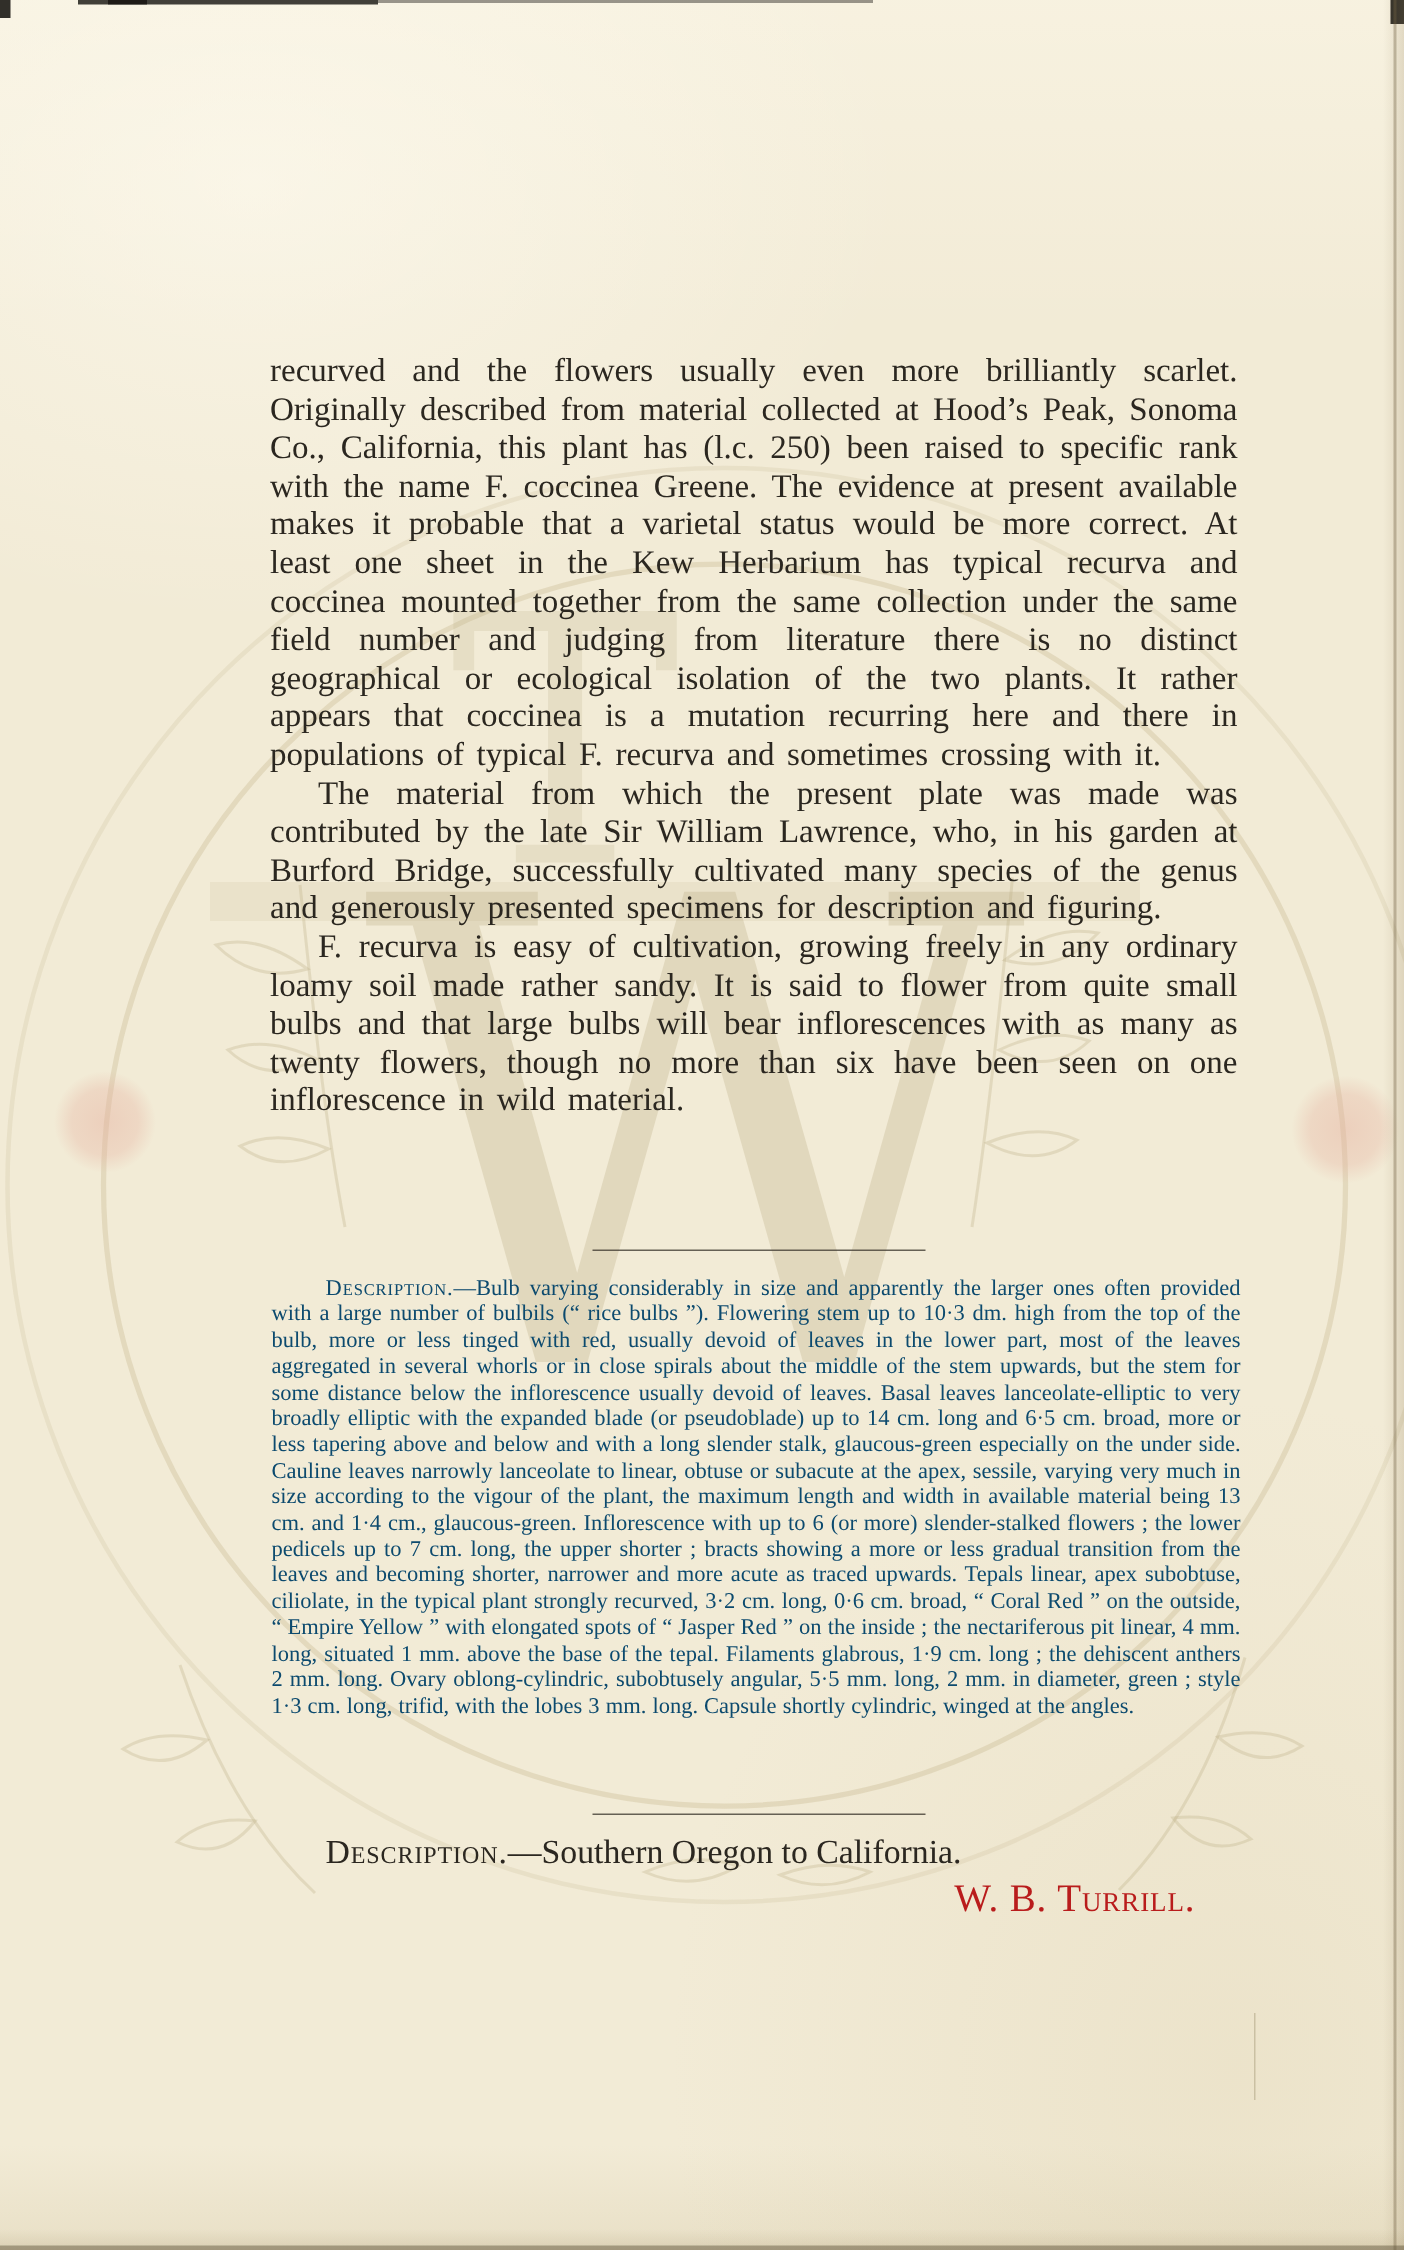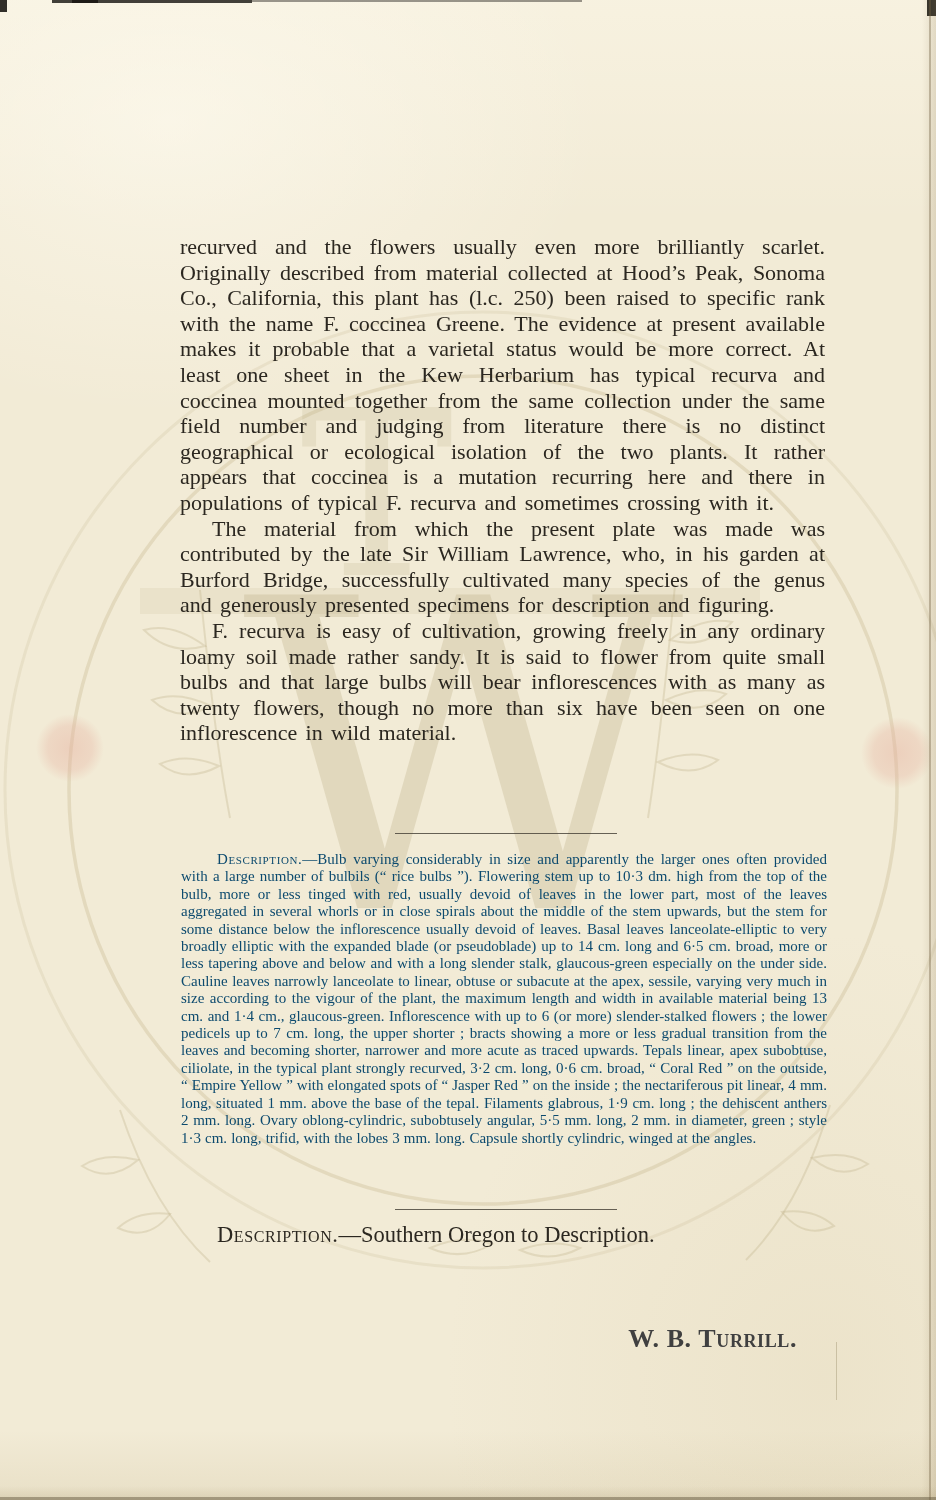--- a/index.html
+++ b/index.html
@@ -26,21 +26,21 @@
   .sc{font-variant:small-caps;letter-spacing:.6px;}
   .rule{height:0;border-top:1.5px solid rgba(62,57,47,.78);width:222px;left:395px;}
   .rule-1{top:833px;}
   .rule-2{top:1209px;}
   .description{
     left:181px;top:851px;width:646px;
     font-size:15px;line-height:17.4px;text-align:justify;text-indent:36px;
     color:#0c4a6e;word-spacing:.02em;
   }
   .distribution{left:217px;top:1222px;font-size:22.5px;color:#2b2720;}
-  .signature{top:1324px;right:139px;font-size:26px;letter-spacing:1px;color:#404040;font-weight:bold;}
+  .signature{top:1251px;right:139px;font-size:26px;letter-spacing:1px;color:#b91c1c;}
   
   .watermark{left:0;top:0;pointer-events:none;}
   
   .edge-top-1{left:52px;top:0;width:200px;height:3px;background:#211f1a;opacity:.85;}
   .edge-top-2{left:252px;top:0;width:330px;height:2px;background:#211f1a;opacity:.45;}
   .corner-tl{left:0;top:0;width:7px;height:12px;background:#1b1914;opacity:.9;}
   .mark-tl{left:72px;top:0;width:26px;height:3px;background:#15130f;opacity:.8;}
   .corner-tr{right:0;top:0;width:9px;height:16px;background:#1b1914;opacity:.9;}
   .edge-right-line{right:5px;top:0;bottom:0;width:2px;background:rgba(110,95,65,.38);}
   .edge-right-shade{right:0;top:0;bottom:0;width:14px;
@@ -98,21 +98,21 @@
     <p class="body-par indent"><span>The material from which the present plate was made was contributed by the late Sir William Lawrence, who, in his garden at Burford Bridge, successfully cultivated many species of the genus and generously presented specimens for description and figuring.</span></p>
     <p class="body-par indent"><span class="it">F. recurva</span><span> is easy of cultivation, growing freely in any ordinary loamy soil made rather sandy.  It is said to flower from quite small bulbs and that large bulbs will bear inflorescences with as many as twenty flowers, though no more than six have been seen on one inflorescence in wild material.</span></p>
   </div>
 
 <div class="abs rule rule-1"></div>
 
 <p class="abs description" style="margin:0"><span class="sc">Description.</span><span>—</span><span class="it">Bulb</span><span> varying considerably in size and apparently the larger ones often provided with a large number of bulbils (“ rice bulbs ”).  </span><span class="it">Flowering stem</span><span> up to 10·3 dm. high from the top of the bulb, more or less tinged with red, usually devoid of leaves in the lower part, </span><span class="it">most of the leaves aggregated in several whorls or in close spirals about the middle of the stem upwards</span><span>, but the stem for some distance below the inflorescence usually devoid of leaves.  </span><span class="it">Basal leaves lanceolate-elliptic to very broadly elliptic</span><span> with the expanded blade (or pseudoblade) up to 14 cm. long and 6·5 cm. broad, more or less tapering above and below and with a long slender stalk, glaucous-green especially on the under side.  </span><span class="it">Cauline leaves narrowly lanceolate to linear</span><span>, obtuse or subacute at the apex, sessile, varying very much in size according to the vigour of the plant, the maximum length and width in available material being 13 cm. and 1·4 cm., glaucous-green.  </span><span class="it">Inflorescence</span><span> with up to 6 (or more) </span><span class="it">slender-stalked flowers</span><span> ;  the lower pedicels up to 7 cm. long, the upper shorter ;  bracts showing a more or less gradual transition from the leaves and becoming shorter, narrower and more acute as traced upwards. </span><span class="it">Tepals</span><span> linear, apex subobtuse, ciliolate, in the typical plant </span><span class="it">strongly recurved</span><span>, 3·2 cm. long, 0·6 cm. broad, “ </span><span class="it">Coral Red</span><span> ” </span><span class="it">on the outside,</span><span> “ </span><span class="it">Empire Yellow</span><span> ” </span><span class="it">with elongated spots of</span><span> “ </span><span class="it">Jasper Red</span><span> ” </span><span class="it">on the inside</span><span> ;  the nectariferous pit linear, 4 mm. long, situated 1 mm. above the base of the tepal.  </span><span class="it">Filaments glabrous</span><span>, 1·9 cm. long ;  the dehiscent anthers 2 mm. long.  </span><span class="it">Ovary</span><span> oblong-cylindric, subobtusely angular, 5·5 mm. long, 2 mm. in diameter, green ;  style 1·3 cm. long, trifid, with the lobes 3 mm. long.  </span><span class="it">Capsule</span><span> shortly cylindric, winged at the angles.</span></p>
 
 <div class="abs rule rule-2"></div>
 
-<div class="abs distribution"><span class="sc">Description.</span><span>—Southern Oregon to Description.</span></div>
+<div class="abs distribution"><span class="sc">Description.</span><span>—Southern Oregon to California.</span></div>
 
 <div class="abs signature"><span class="sc">W. B. Turrill.</span></div>
 
 <div>
   <div class="abs edge-top-1"></div>
   <div class="abs edge-top-2"></div>
   <div class="abs corner-tl"></div>
   <div class="abs mark-tl"></div>
   <div class="abs corner-tr"></div>
   <div class="abs edge-right-line"></div>

